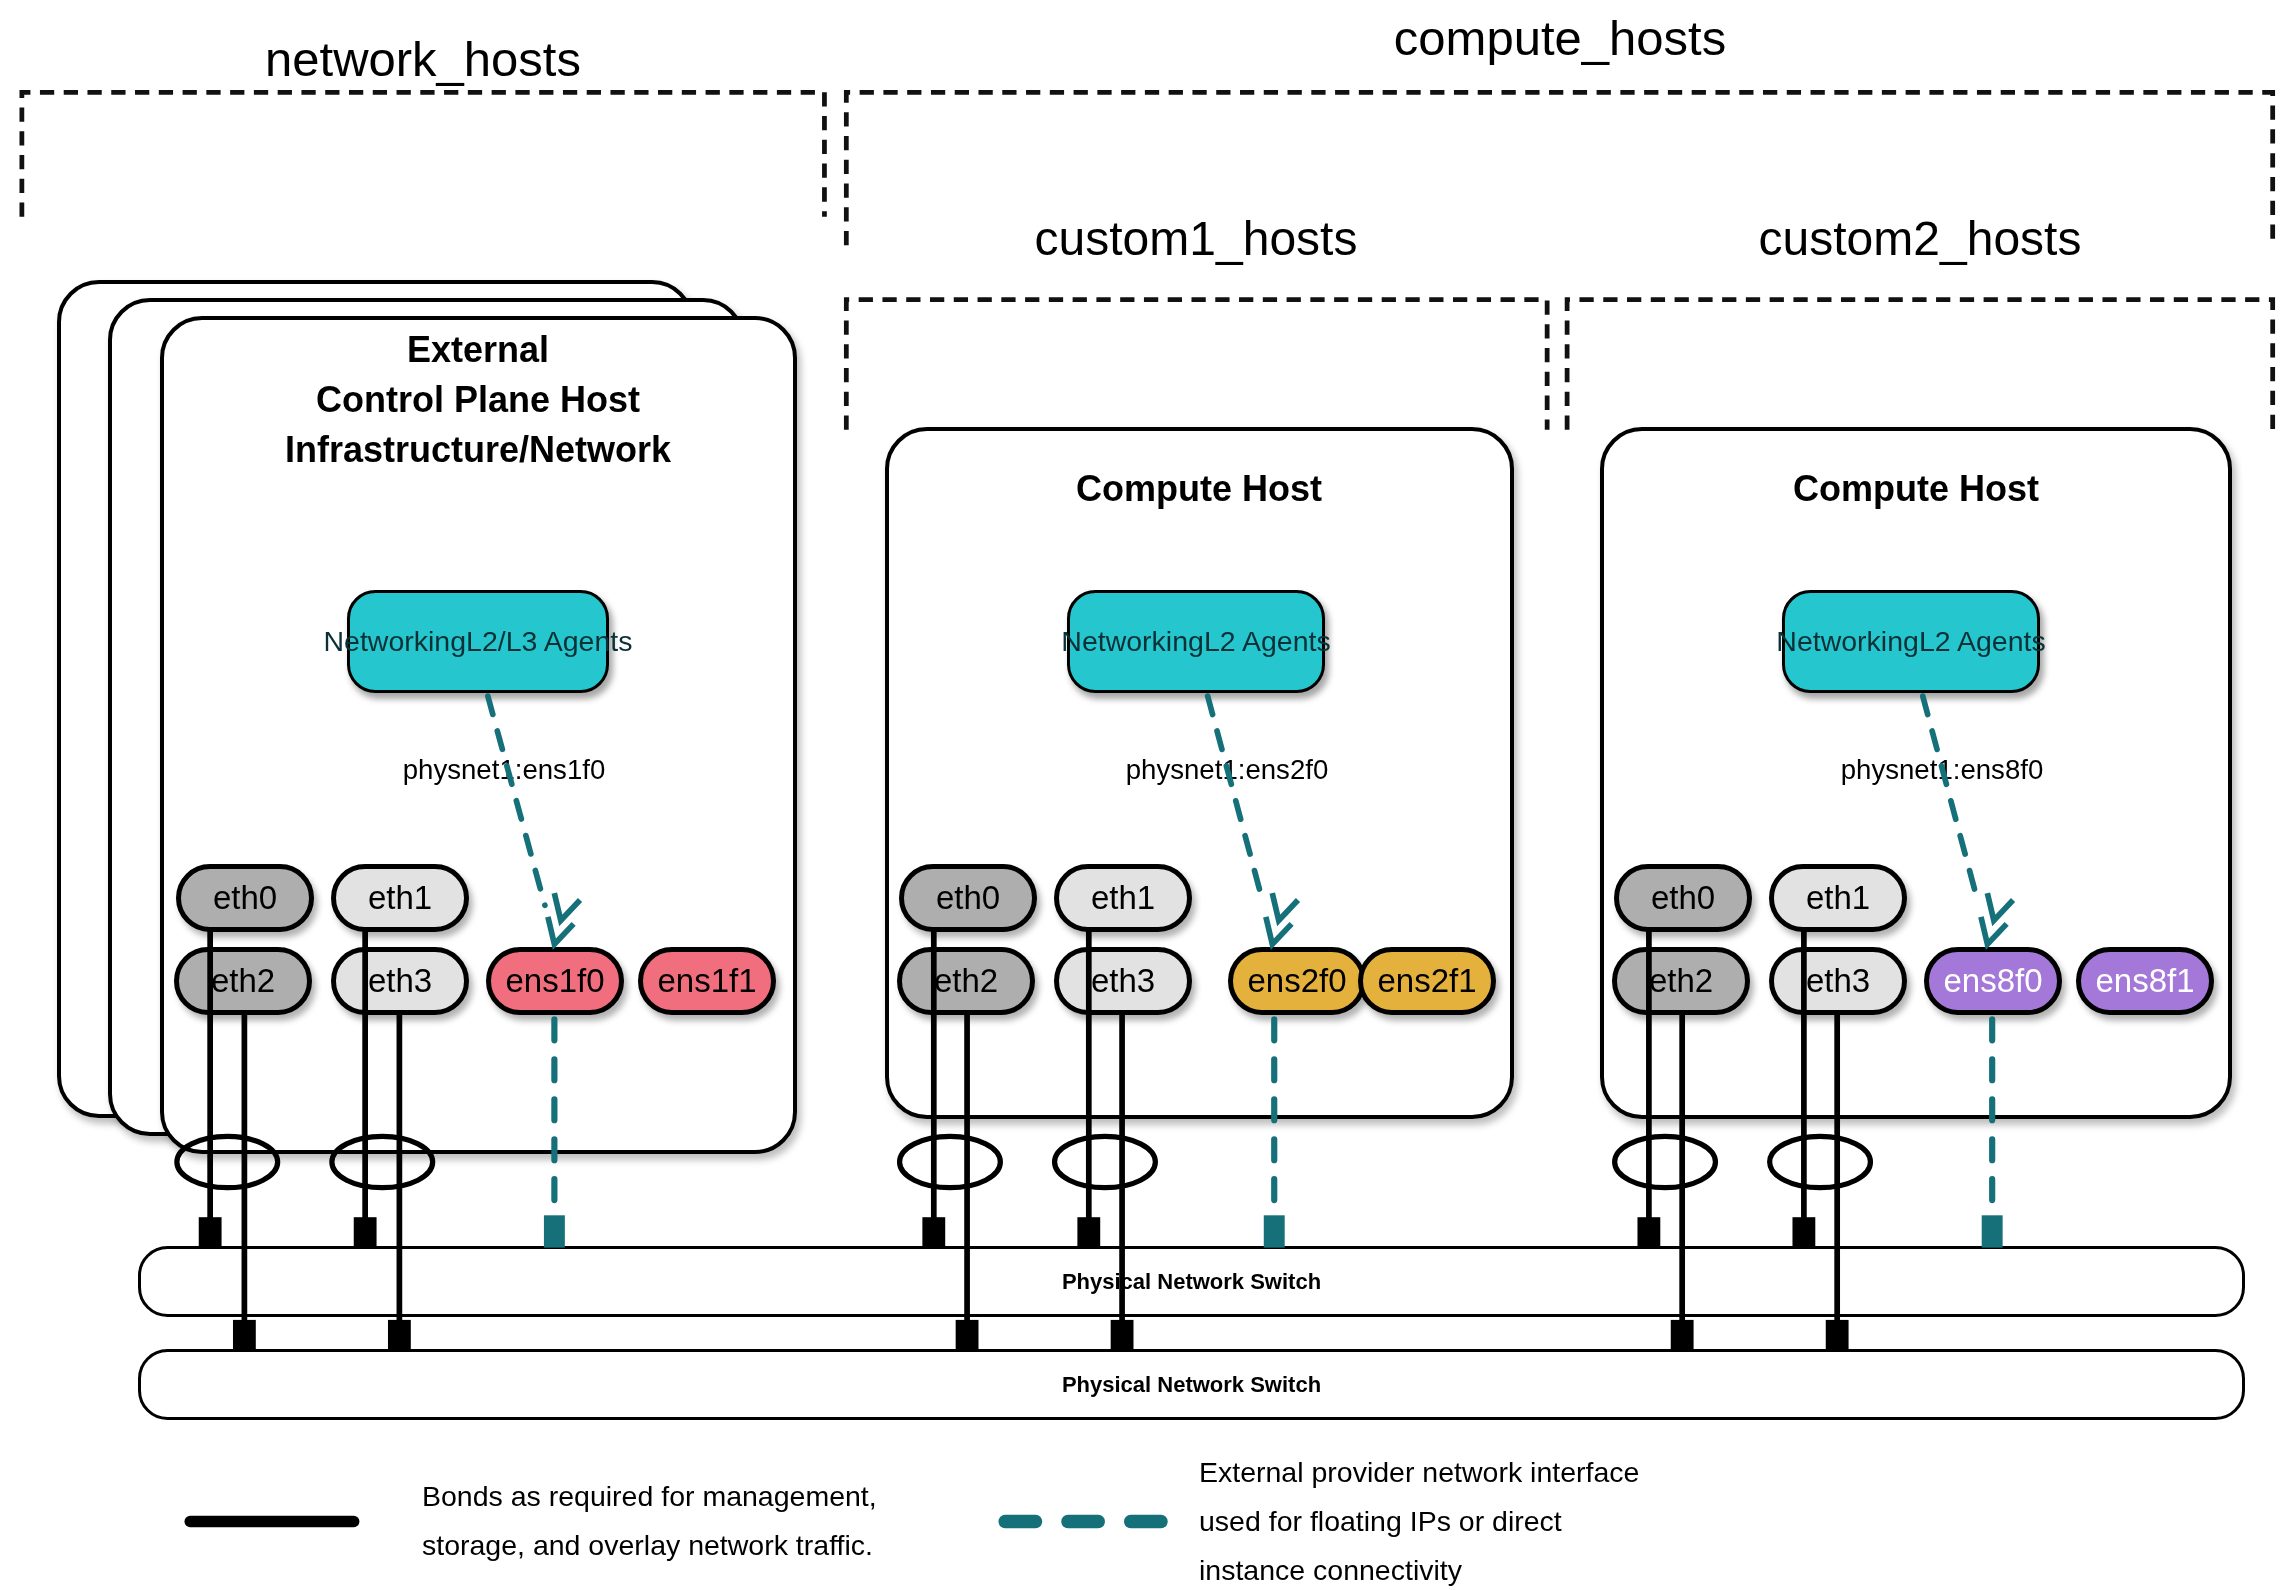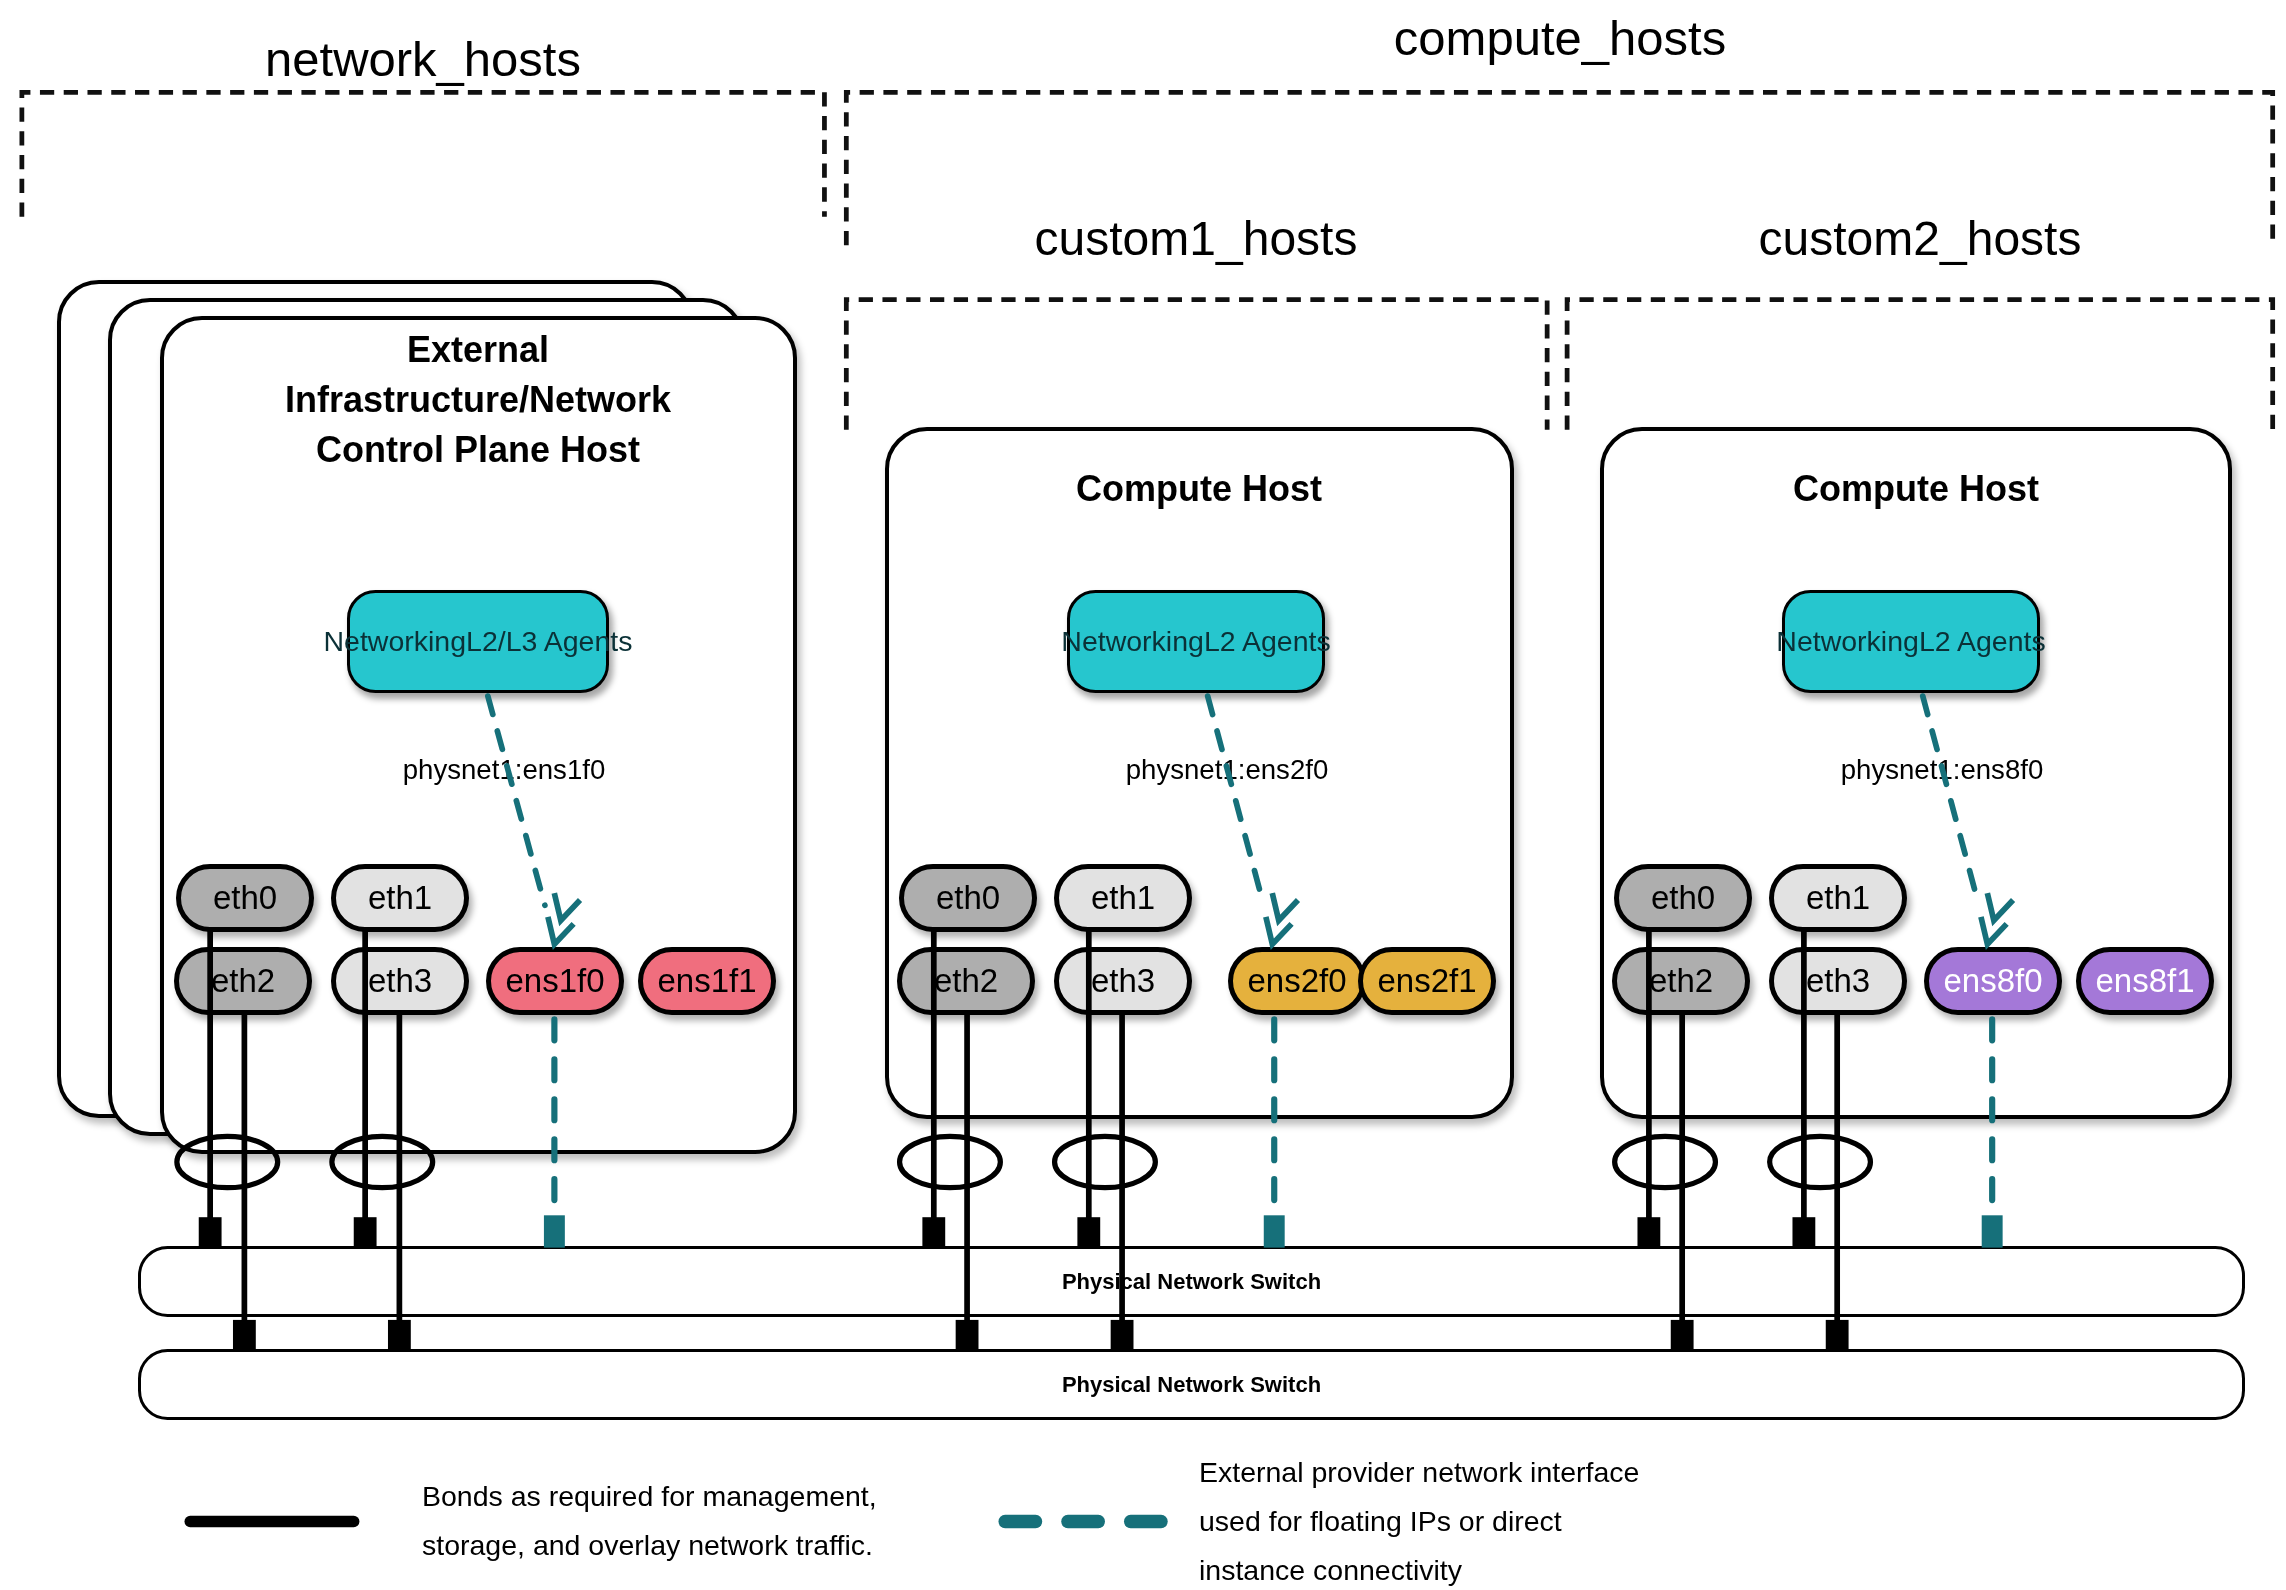--- a/index.html
+++ b/index.html
@@ -42,22 +42,22 @@
 
   <div class="hostbox" style="left:57px;top:280px;width:637px;height:838px;z-index:1;"></div>
   <div class="hostbox" style="left:108px;top:298px;width:637px;height:838px;z-index:2;"></div>
   <div class="hostbox" style="left:160px;top:316px;width:637px;height:838px;z-index:3;"></div>
 
   <div class="hostbox" style="left:885px;top:427px;width:629px;height:692px;z-index:3;"></div>
   <div class="hostbox" style="left:1600px;top:427px;width:632px;height:692px;z-index:3;"></div>
 
   <div class="htitle" style="left:478px;top:325px;">
     <div>External</div>
+    <div>Control Plane Host</div>
     <div>Infrastructure/Network</div>
-    <div>Control Plane Host</div>
   </div>
   <div class="htitle" style="left:1199px;top:464px;">Compute Host</div>
   <div class="htitle" style="left:1916px;top:464px;">Compute Host</div>
 
   <div class="agent" style="left:347px;top:590px;">
     <div>Networking</div>
     <div>L2/L3 Agents</div>
   </div>
   <div class="agent" style="left:1067px;top:590px;width:258px;">
     <div>Networking</div>

